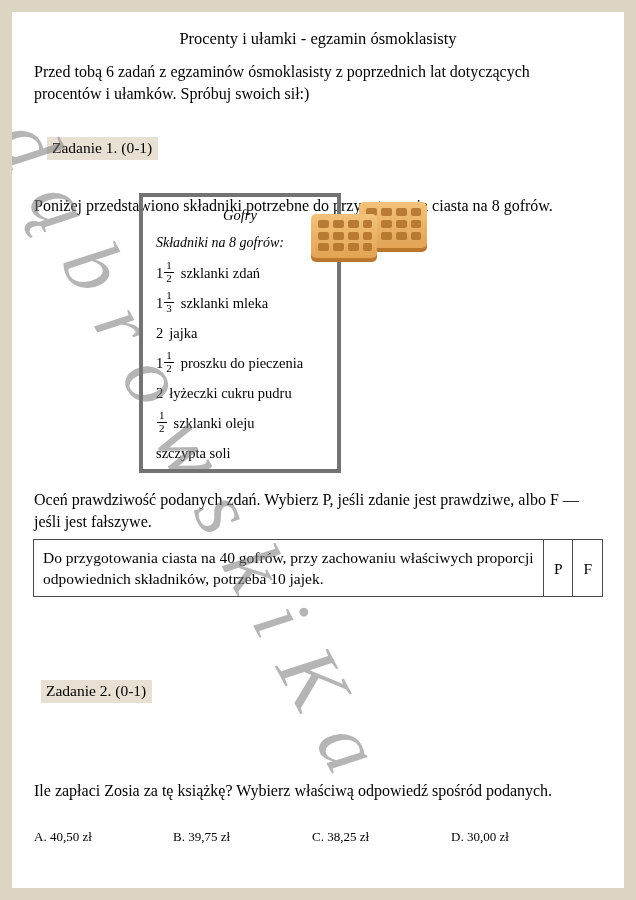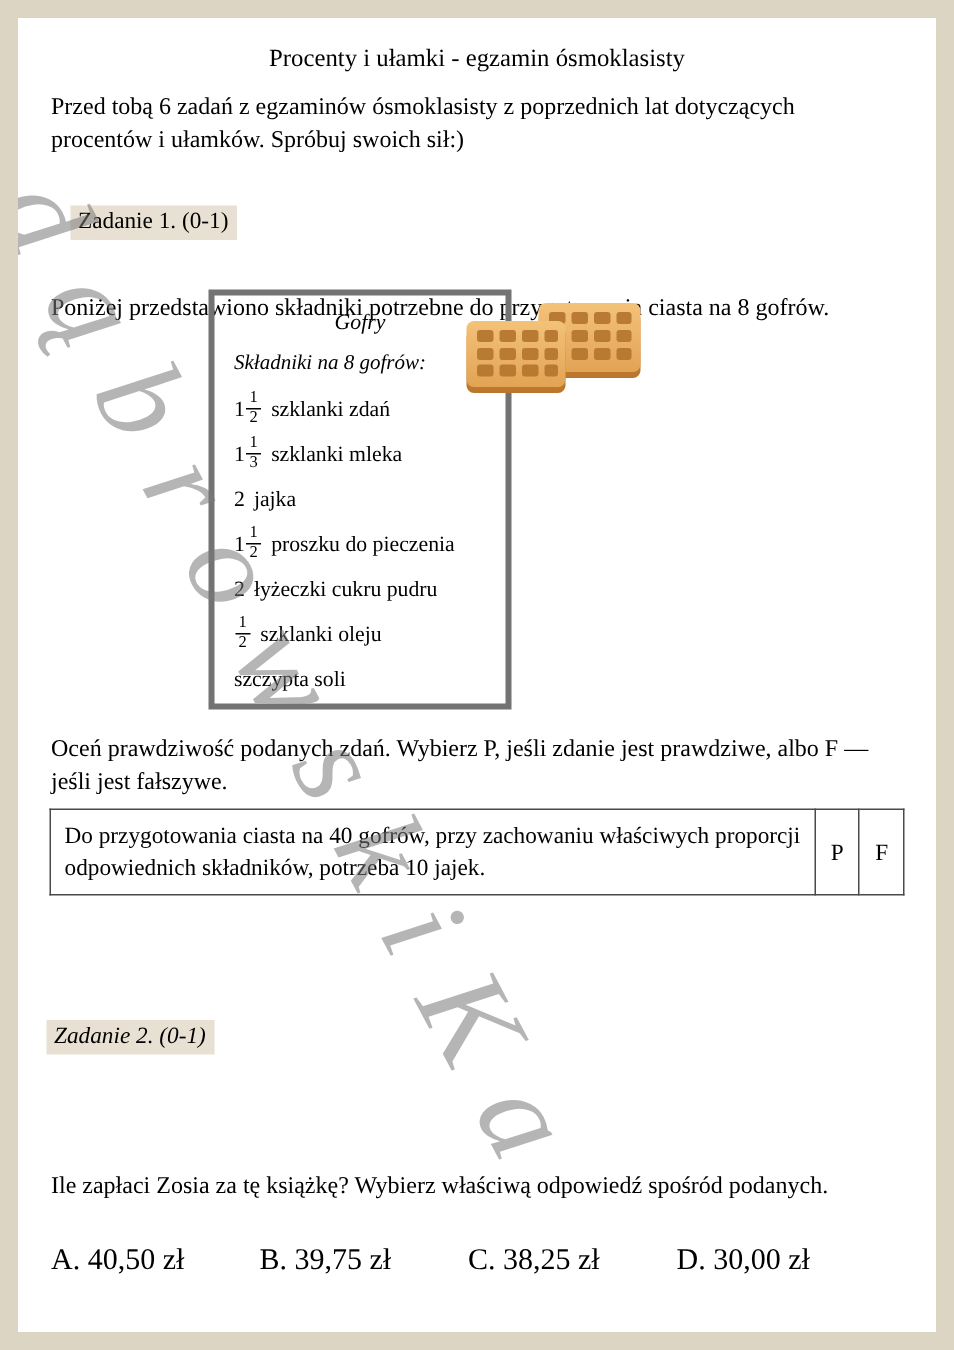--- a/index.html
+++ b/index.html
@@ -73,21 +73,21 @@
     font-size: 16px;
     line-height: 22px;
   }
   .zadanie-tag {
     position: absolute;
     background: #e8e0d2;
     font-size: 15.5px;
     padding: 2px 6px 3px 5px;
   }
   #zad1-tag { left: 35px; top: 125px; font-family: Liberation Serif, serif; }
-  #zad2-tag { left: 19px; top: 668px; font-style: italic; }
+  #zad2-tag { left: 29px; top: 668px; }
 
   .body-text {
     position: absolute;
     font-size: 16px;
     line-height: 22px;
   }
   #zad1-body { left: 22px; top: 150px; width: 540px; margin-top: 33px; }
   #ocen-text { left: 22px; top: 477px; width: 560px; }
   #zad2-body { left: 22px; top: 694px; width: 540px; }
   #ile-text   { left: 22px; top: 768px; width: 540px; }
@@ -171,21 +171,21 @@
     padding: 0;
   }
 
   
   .answers {
     position: absolute;
     left: 22px;
     top: 817px;
     width: 560px;
     display: flex;
-    font-size: 20px;
+    font-size: 13px;
   }
   .answer { width: 139px; }
 </style>
 </head>
 <body>
 
 <div class="page">
 
   <div class="content">
 

